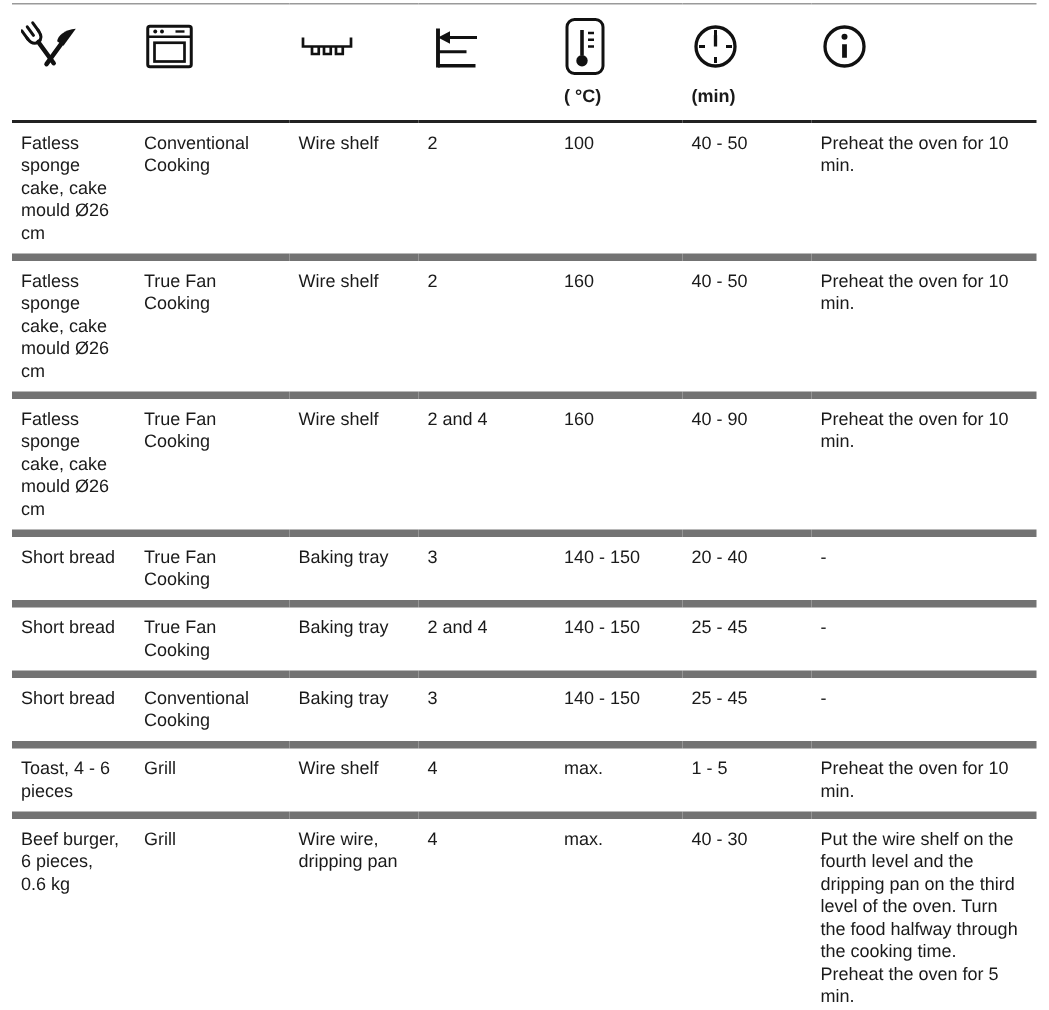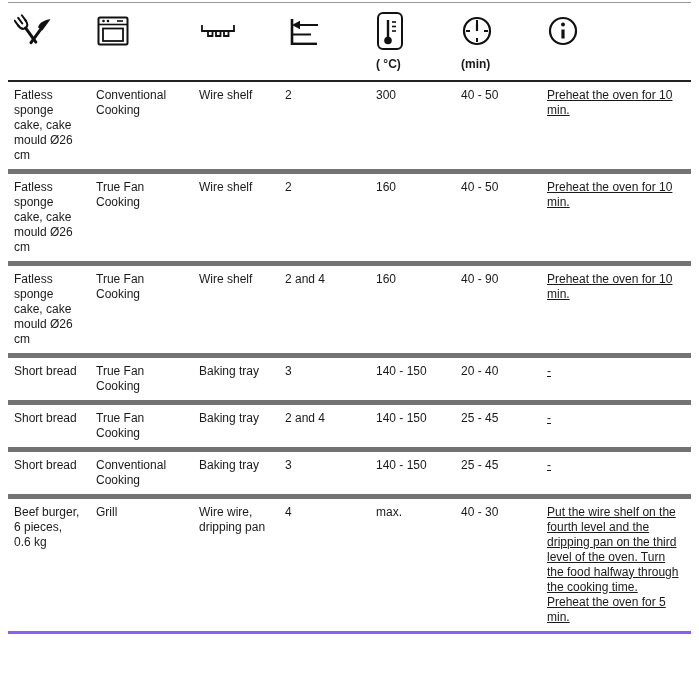--- a/index.html
+++ b/index.html
@@ -43,21 +43,21 @@
   .icon.pad6  { padding-top: 6px; }
   .icon.pad10 { padding-top: 10px; }
   .hlabel { display: block; font-weight: bold; }
 
   tbody td {
     vertical-align: top;
     padding: 6px 10px 6px 6px;
     border-bottom: 5px solid #737373;
   }
   tbody tr:last-child td { border-bottom: 3px solid #8b5cf6; }
-  td.cell-notes { white-space: pre-line; text-decoration: underline; }
+  td.cell-notes { white-space: pre-line; }
 
   svg { display: block; }
 </style>
 </head>
 <body>
 
 <div class="page">
   <table class="cook-table">
     <colgroup>
       <col class="c-food">
@@ -167,21 +167,21 @@
           <span class="hlabel"></span>
         </th>
       </tr>
     </thead>
     <tbody>
   <tr>
     <td class="cell-food">Fatless sponge cake, cake mould Ø26 cm</td>
     <td class="cell-mode">Conventional Cooking</td>
     <td class="cell-accessory">Wire shelf</td>
     <td class="cell-level">2</td>
-    <td class="cell-temp">300</td>
+    <td class="cell-temp">100</td>
     <td class="cell-time">40 - 50</td>
     <td class="cell-notes">Preheat the oven for 10 min.</td>
   </tr>
 
   <tr>
     <td class="cell-food">Fatless sponge cake, cake mould Ø26 cm</td>
     <td class="cell-mode">True Fan Cooking</td>
     <td class="cell-accessory">Wire shelf</td>
     <td class="cell-level">2</td>
     <td class="cell-temp">160</td>
@@ -222,20 +222,29 @@
   <tr>
     <td class="cell-food">Short bread</td>
     <td class="cell-mode">Conventional Cooking</td>
     <td class="cell-accessory">Baking tray</td>
     <td class="cell-level">3</td>
     <td class="cell-temp">140 - 150</td>
     <td class="cell-time">25 - 45</td>
     <td class="cell-notes">-</td>
   </tr>
 
+  <tr>
+    <td class="cell-food">Toast, 4 - 6 pieces</td>
+    <td class="cell-mode">Grill</td>
+    <td class="cell-accessory">Wire shelf</td>
+    <td class="cell-level">4</td>
+    <td class="cell-temp">max.</td>
+    <td class="cell-time">1 - 5</td>
+    <td class="cell-notes">Preheat the oven for 10 min.</td>
+  </tr>
 
   <tr>
     <td class="cell-food">Beef burger, 6 pieces, 0.6 kg</td>
     <td class="cell-mode">Grill</td>
     <td class="cell-accessory">Wire wire, dripping pan</td>
     <td class="cell-level">4</td>
     <td class="cell-temp">max.</td>
     <td class="cell-time">40 - 30</td>
     <td class="cell-notes">Put the wire shelf on the fourth level and the dripping pan on the third level of the oven. Turn the food halfway through the cooking time.
 Preheat the oven for 5 min.</td>

